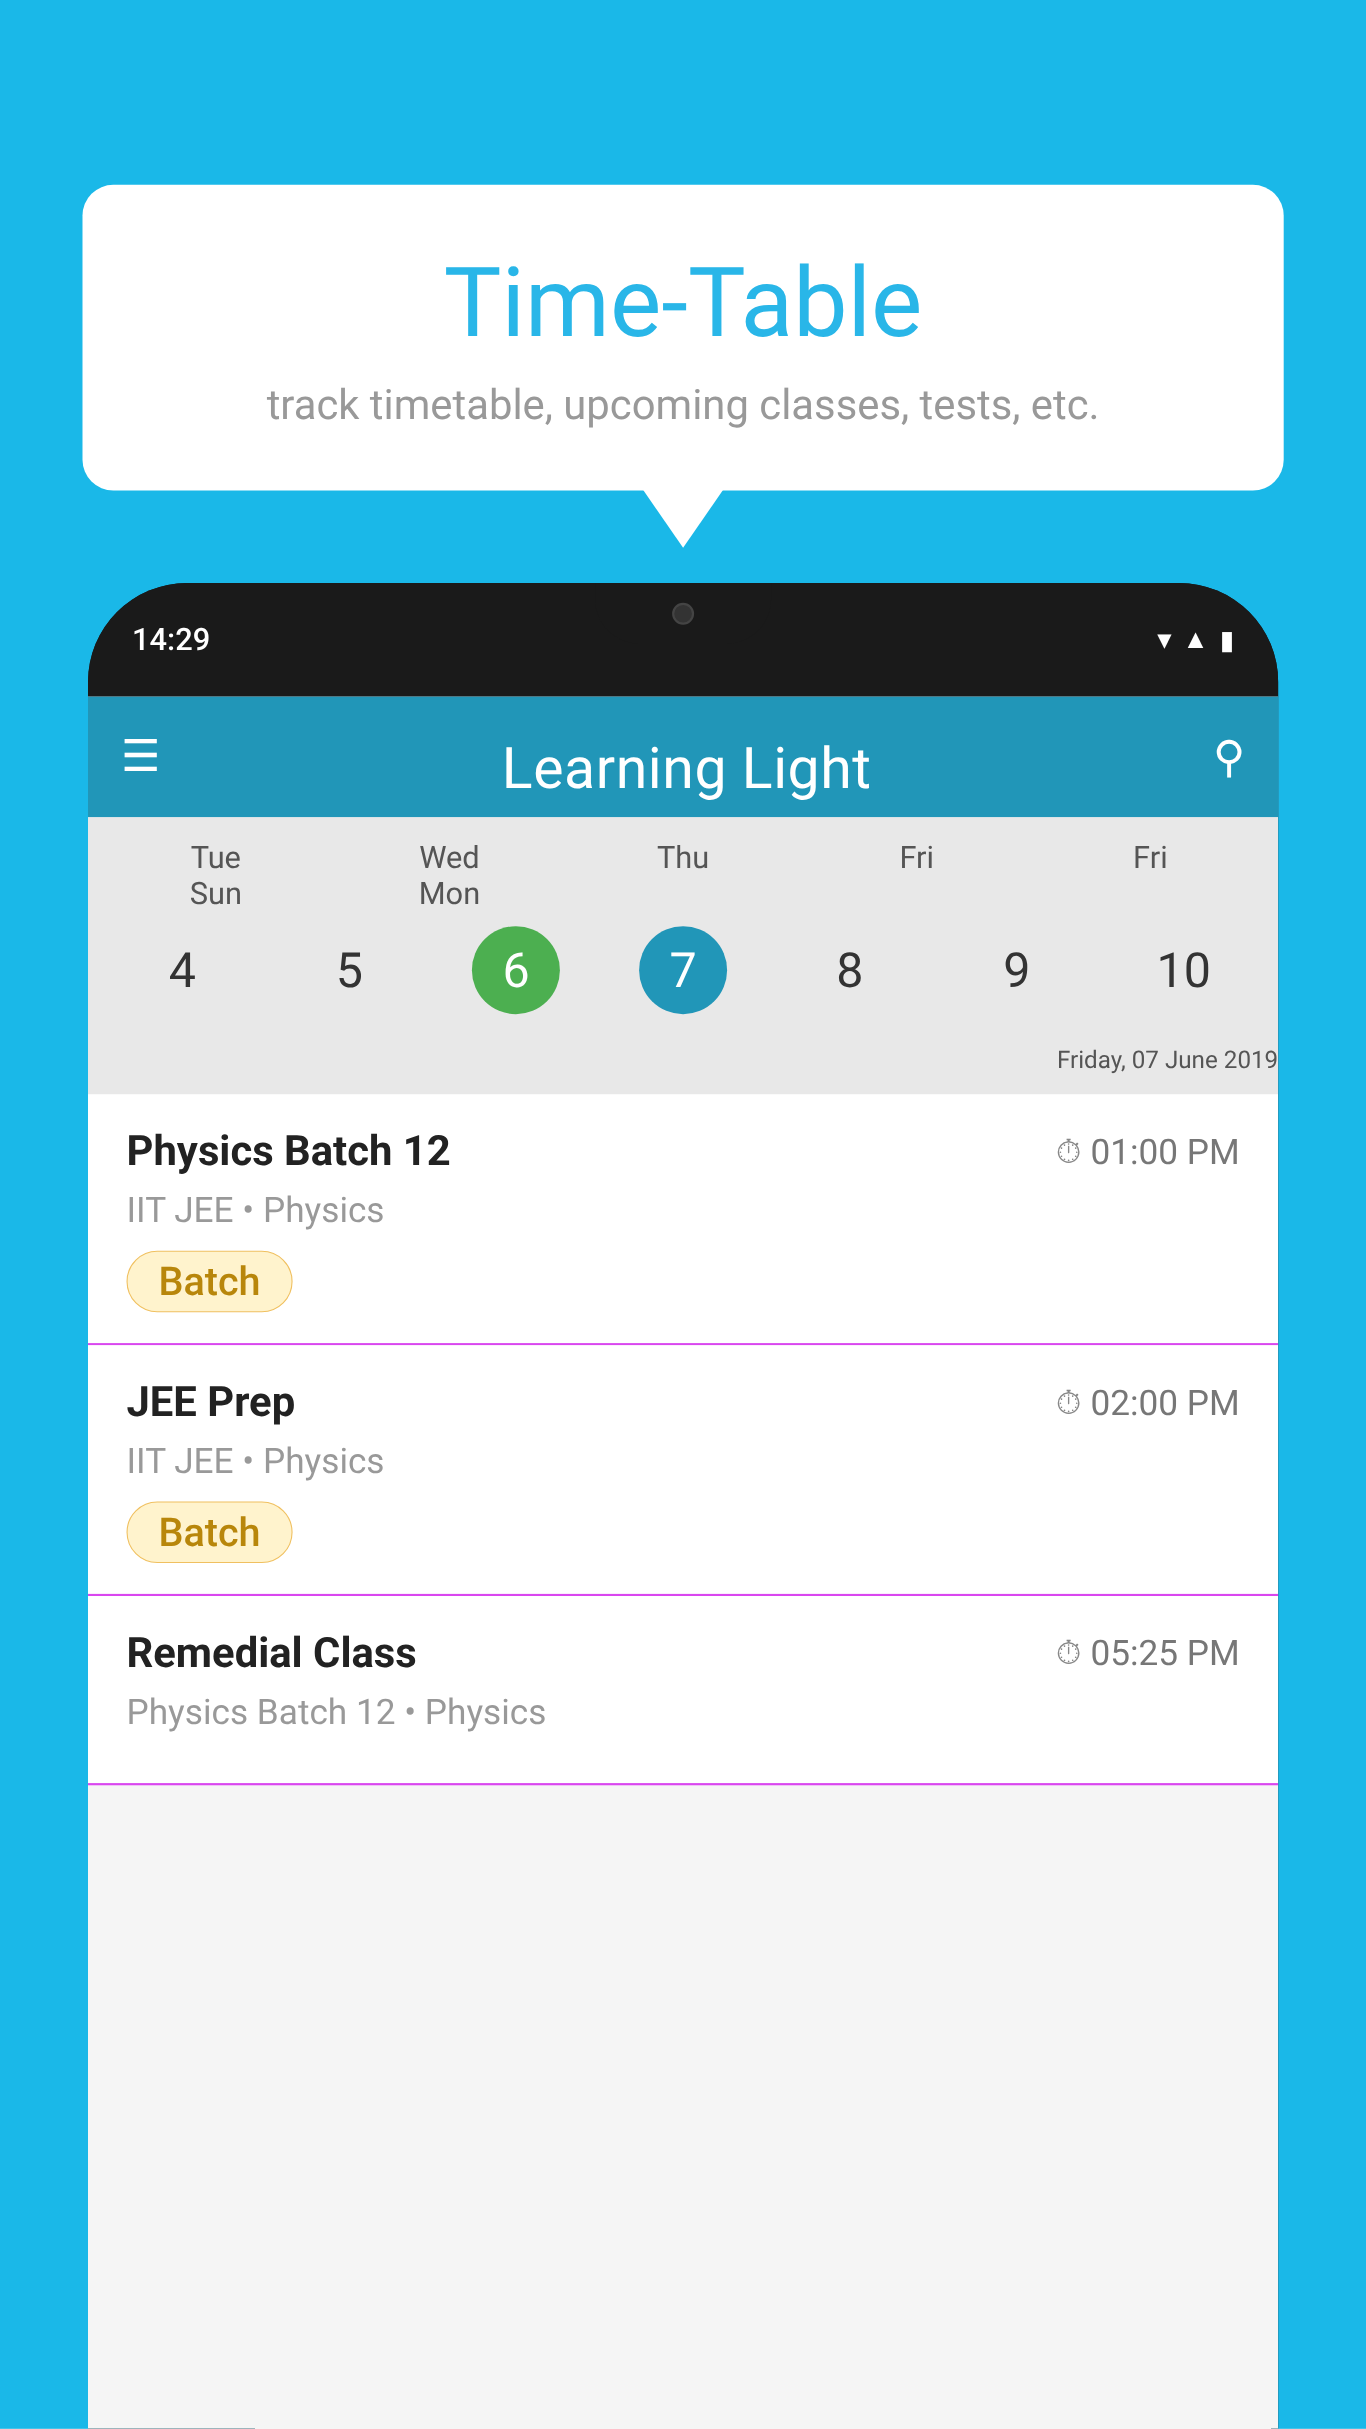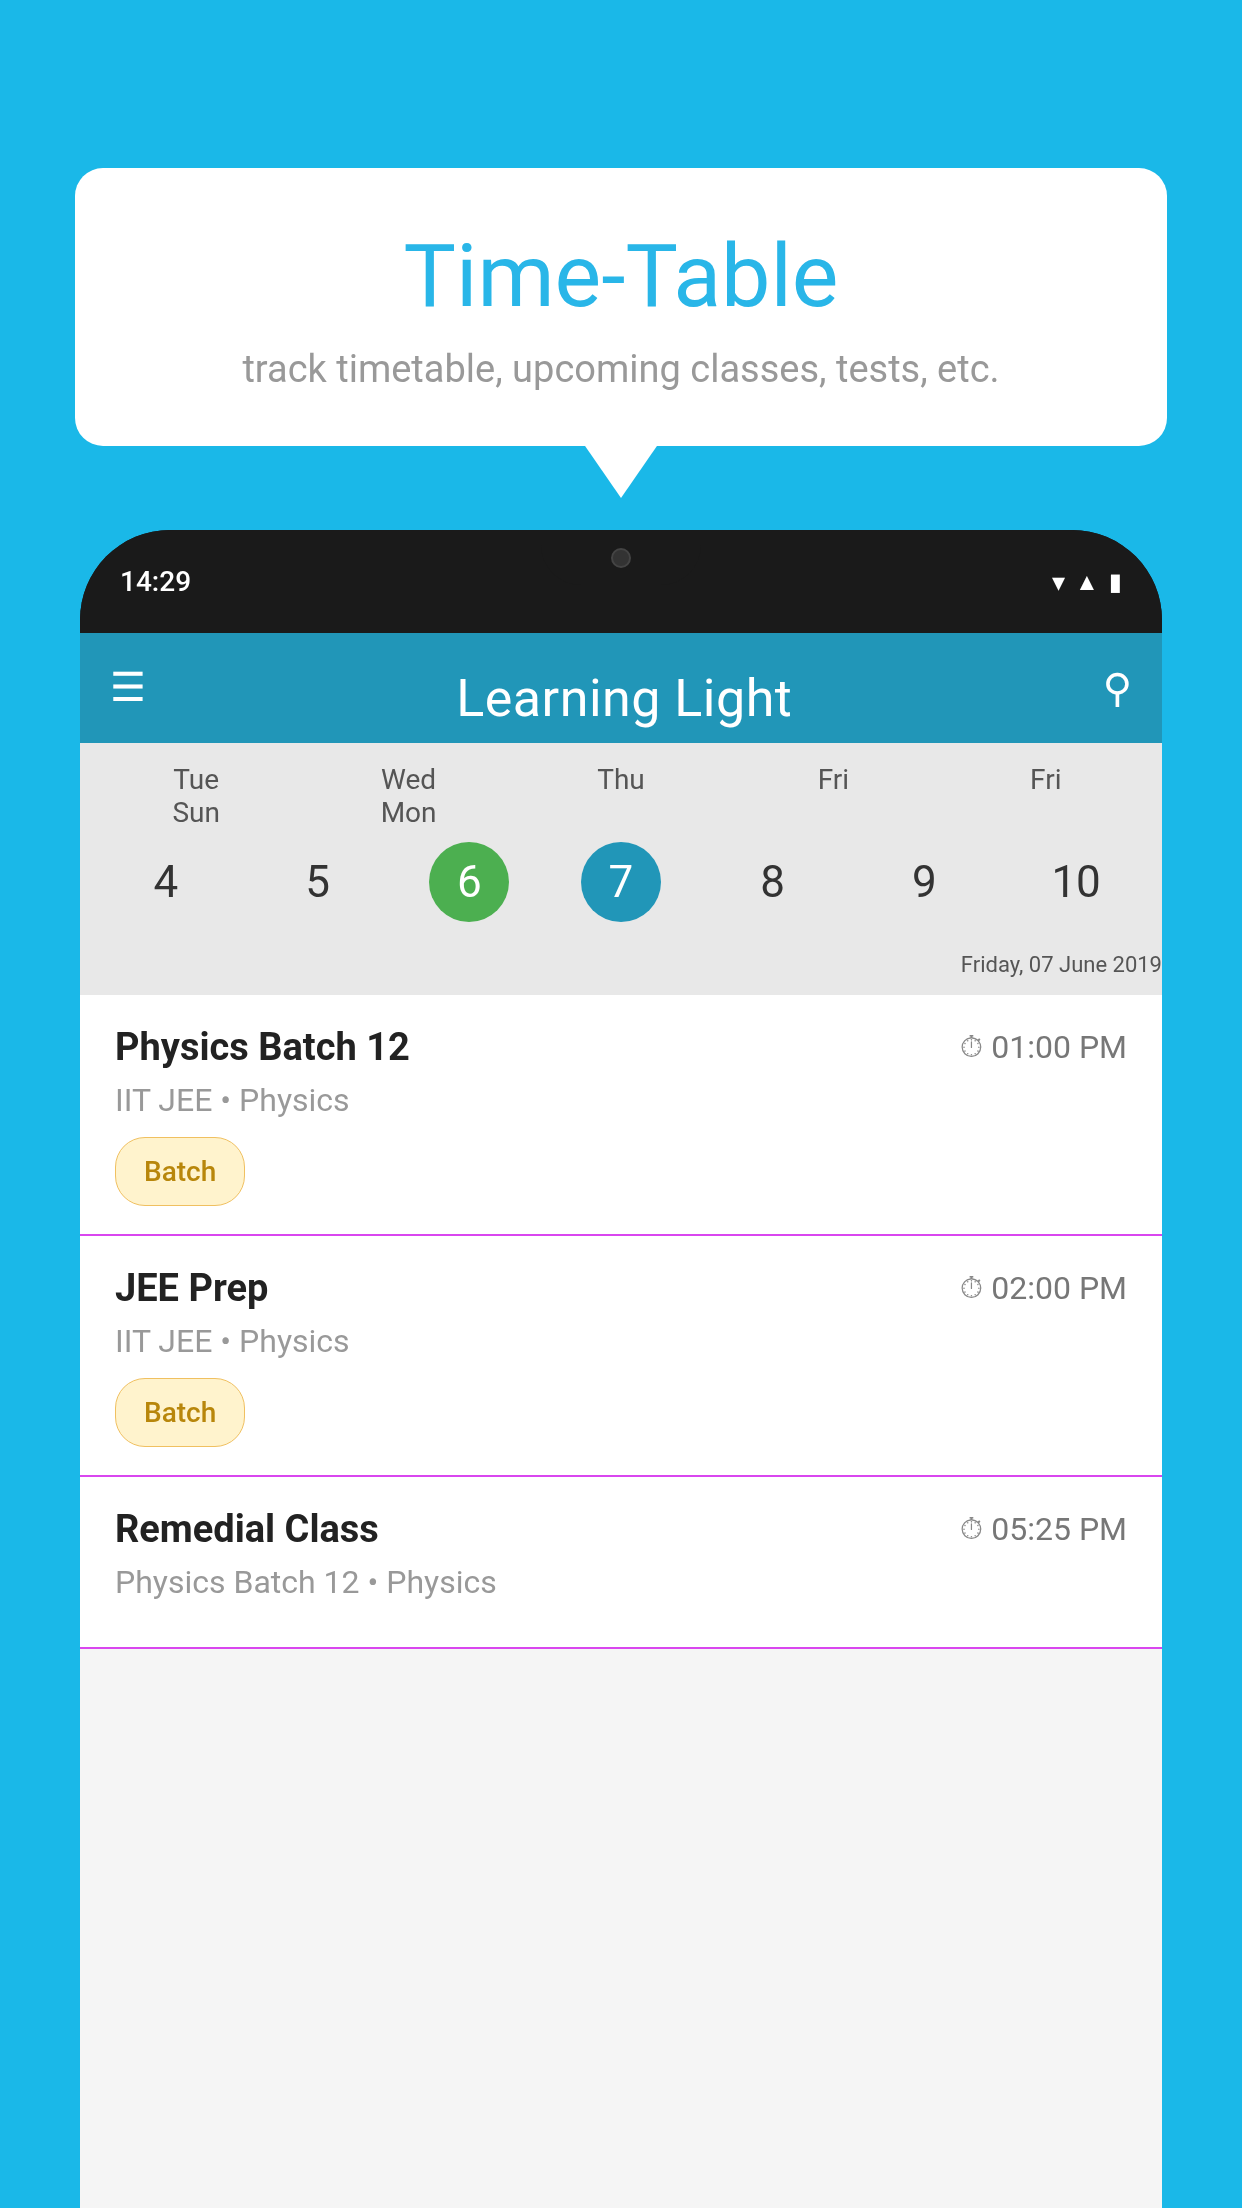--- a/index.html
+++ b/index.html
@@ -236,22 +236,22 @@
       font-size: 32px;
       color: #999;
       margin-bottom: 18px;
     }
     .batch-badge {
       display: inline-block;
       background: #fff3cd;
       color: #b8860b;
       border: 1.5px solid #f0c060;
       border-radius: 30px;
-      padding: 17px 28px;
-      font-size: 28px;
+      padding: 6px 28px;
+      font-size: 36px;
       font-weight: 500;
     }
 
   </style>
 </head>
 <body>
 
 <div class="speech-bubble">
   <div class="bubble-title">Time-Table</div>
   <div class="bubble-subtitle">track timetable, upcoming classes, tests, etc.</div>

